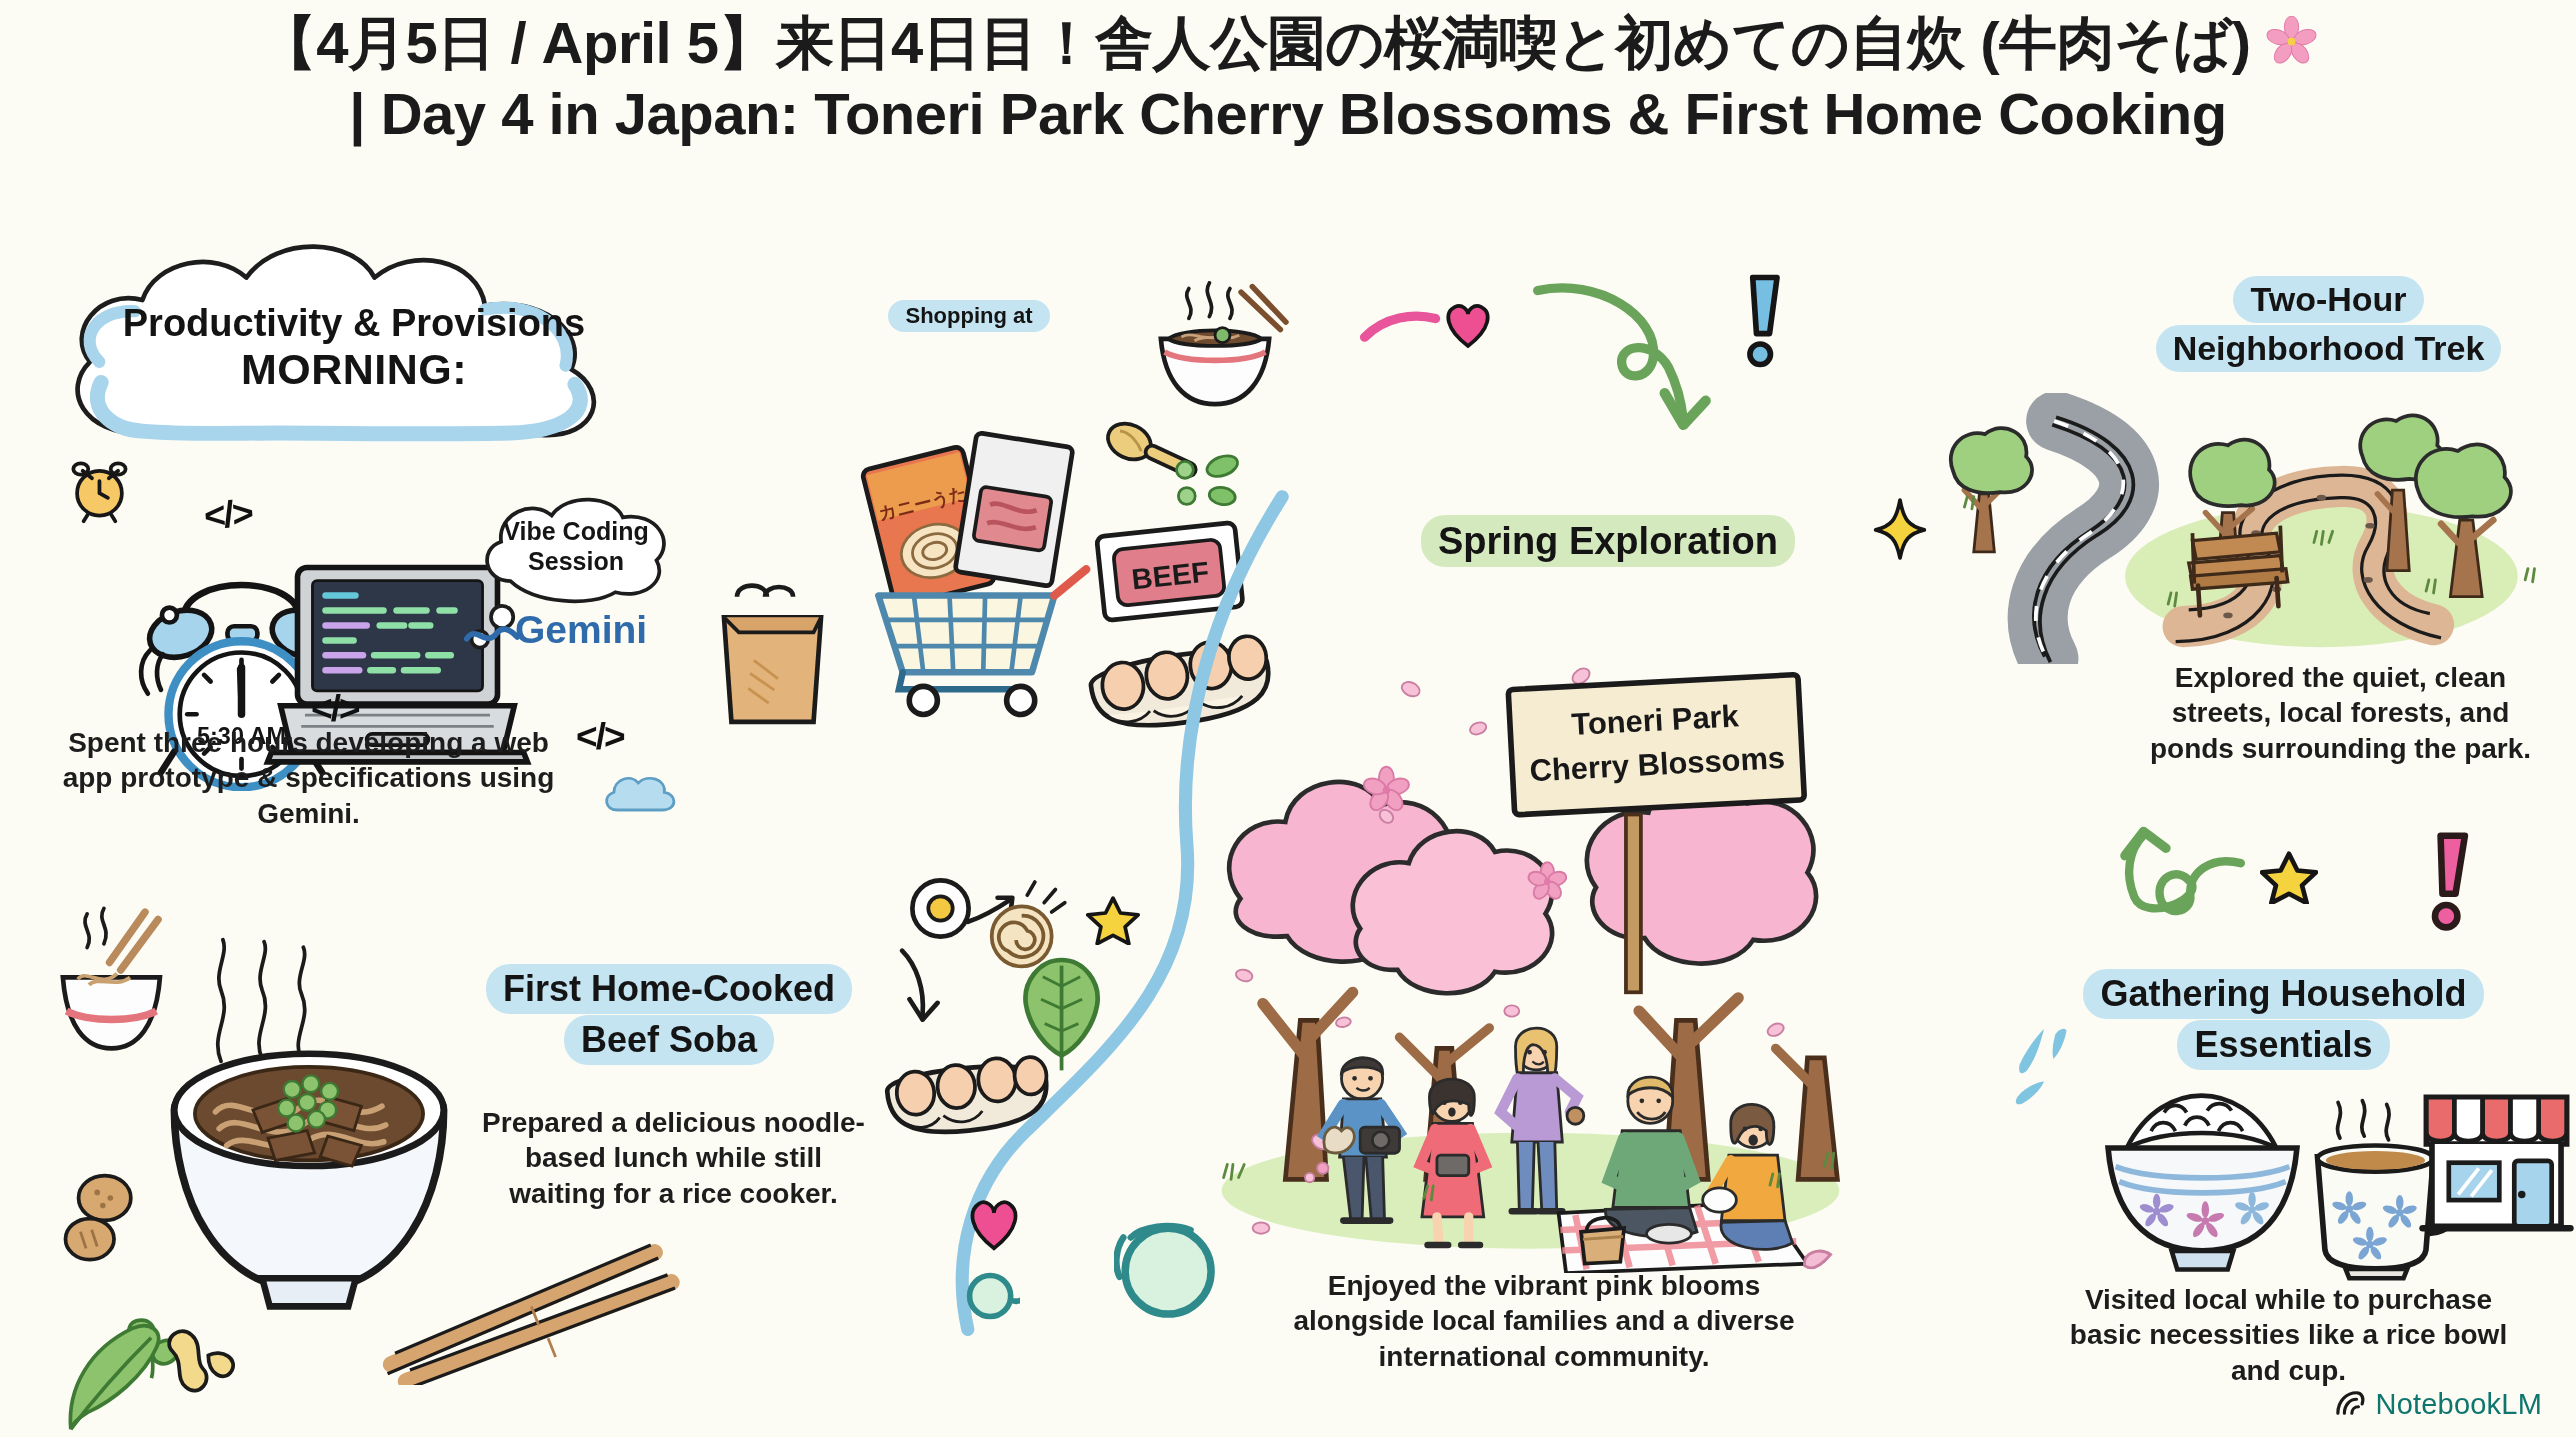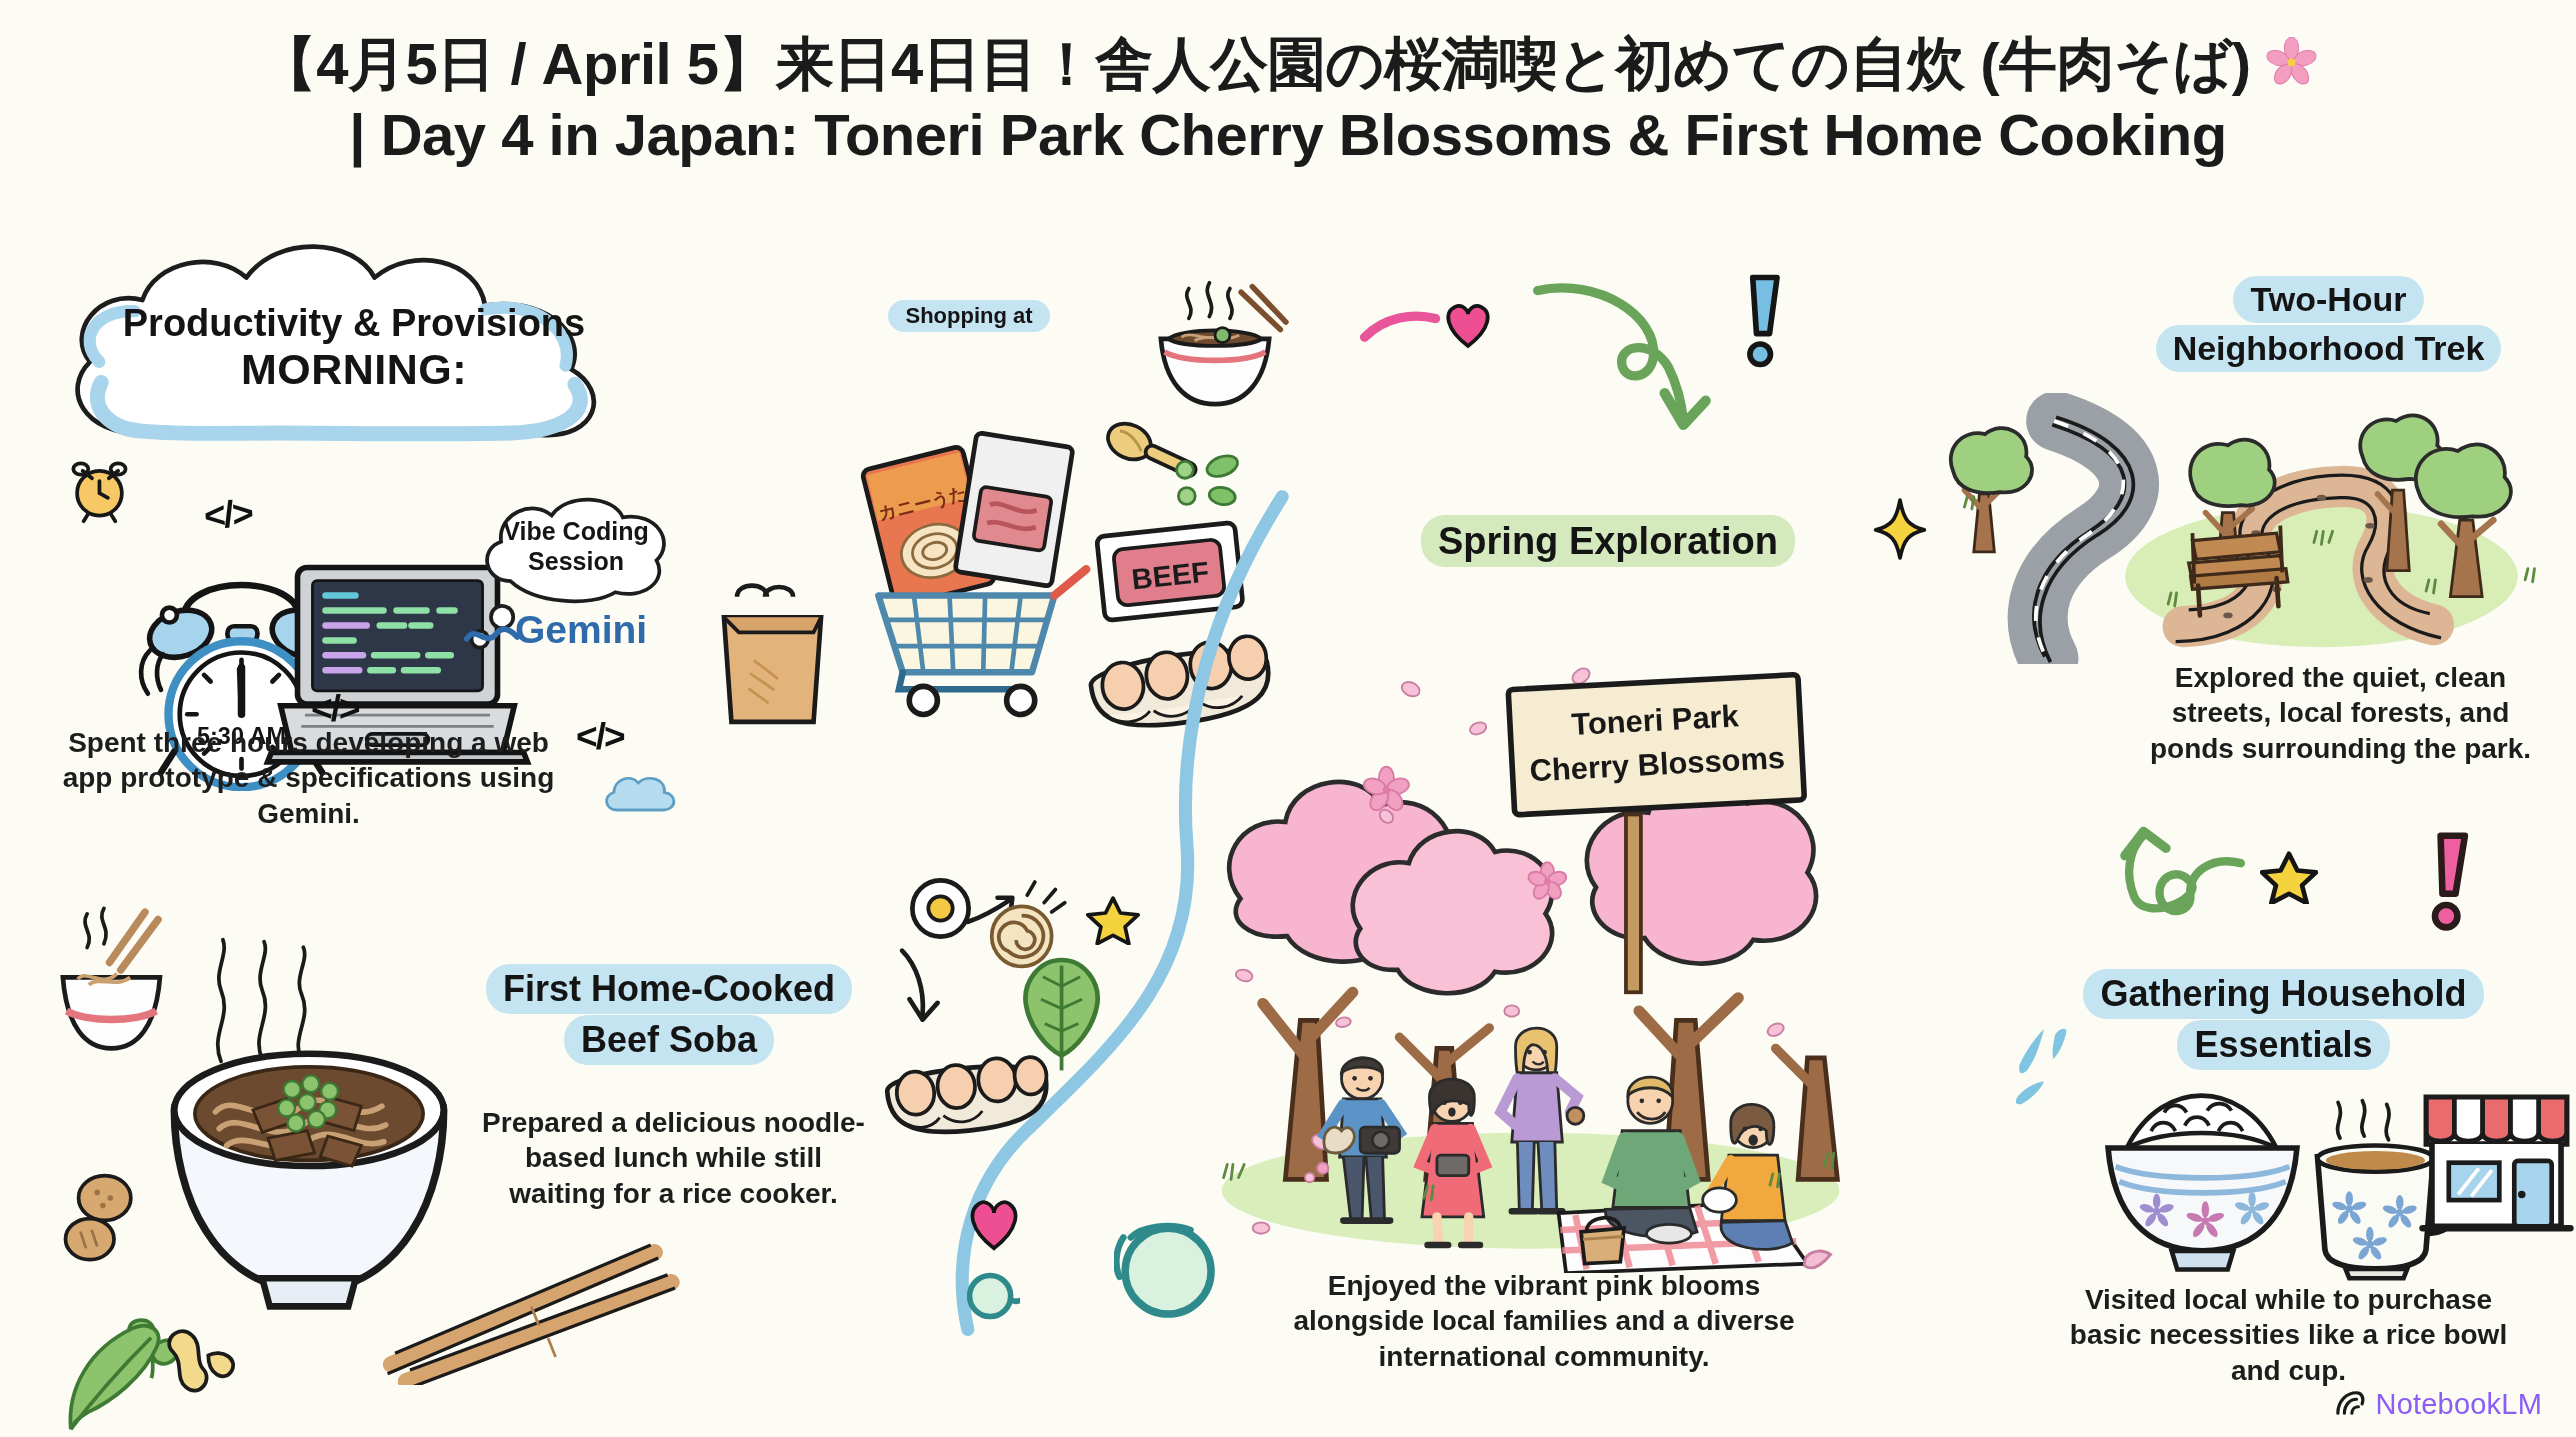--- a/index.html
+++ b/index.html
@@ -10,21 +10,21 @@
     font-family: "Liberation Sans", "DejaVu Sans", sans-serif;
     overflow: hidden;
   }
   #page {
     position: relative;
     width: 2576px; height: 1438px;
     background: #fcfcf4;
   }
   
   #title-block {
-    position: absolute; left: 0; top: 30px; width: 2576px;
+    position: absolute; left: 0; top: 9px; width: 2576px;
     text-align: center;
   }
   .title-line {
     font-weight: 700;
     color: #1b1b1b;
     letter-spacing: -0.5px;
     line-height: 1.18;
     white-space: nowrap;
   }
   #title-line-1 { font-size: 58px; }
@@ -97,21 +97,21 @@
   #soba-body  { position: absolute; left: 477px; top: 1105px; width: 393px; font-size: 28px; }
 
   #house-head { position: absolute; left: 2059px; top: 969px; width: 449px; text-align: center; }
   #house-body { position: absolute; left: 2050px; top: 1282px; width: 477px; font-size: 28px; }
 
   
   #watermark {
     position: absolute; right: 34px; bottom: 17px;
     display: flex; align-items: center; gap: 9.4px;
   }
-  #watermark-text { font-size: 29px; color: #8b5cf6; letter-spacing: 0.2px; }
+  #watermark-text { font-size: 29px; color: #0f766e; letter-spacing: 0.2px; }
 </style>
 </head>
 <body>
 
 <div id="page">
 
   <div id="title-block">
     <div class="title-line" id="title-line-1">
       <span>【4月5日 / April 5】来日4日目！舎人公園の桜満喫と初めての自炊 (牛肉そば)</span>
       <span class="sakura-glyph">

